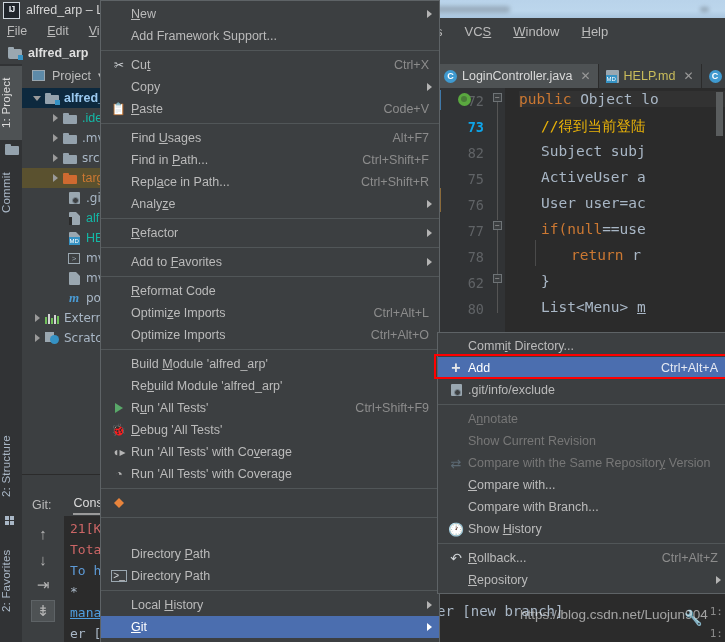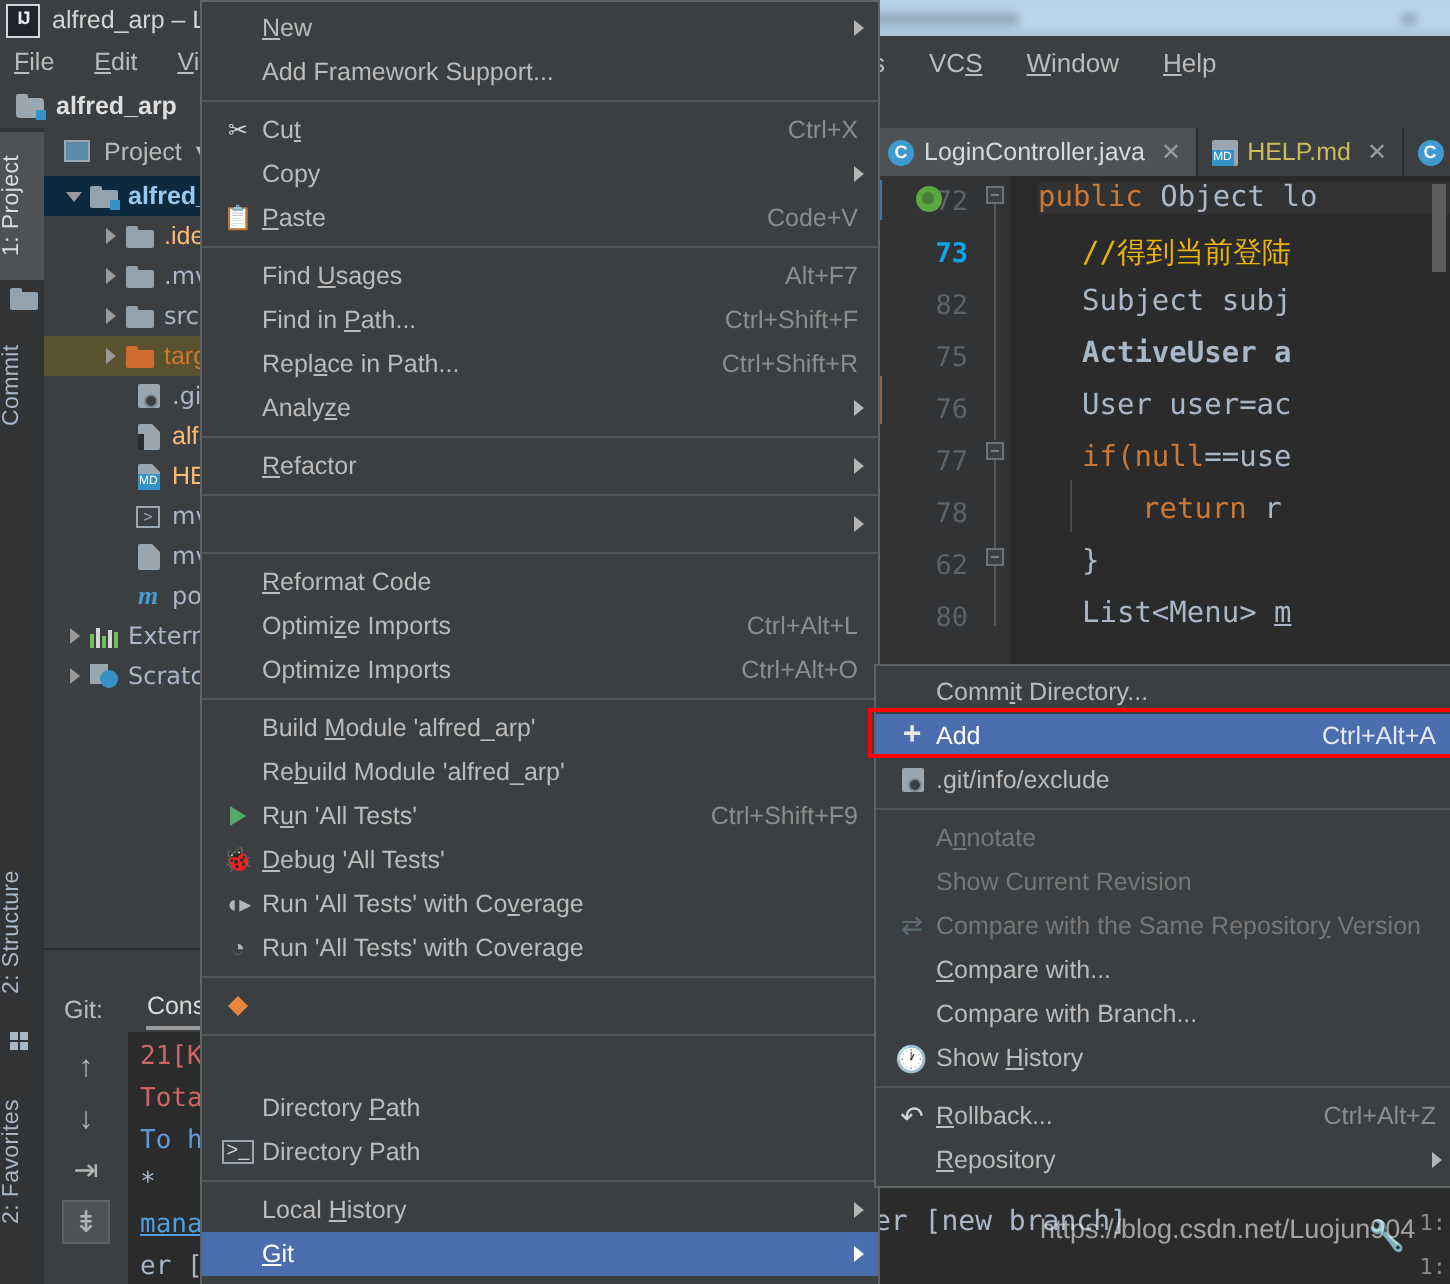--- a/index.html
+++ b/index.html
@@ -87,21 +87,21 @@
   .tree{position:relative;padding-top:1px;}
   .trow{height:20px;display:flex;align-items:center;font-size:12.5px;white-space:nowrap;position:relative;}
   .trow.sel{background:#0d293e;}
   .trow.sel2{background:#5a512f;}
   .tw{width:14px;display:flex;justify-content:center;align-items:center;flex:0 0 14px;}
   .tri{width:0;height:0;border-left:5px solid #9a9a9a;border-top:4px solid transparent;border-bottom:4px solid transparent;}
   .tri.open{border-left:4px solid transparent;border-right:4px solid transparent;border-top:5px solid #9a9a9a;border-bottom:0;}
   .ticon{width:16px;flex:0 0 16px;display:flex;align-items:center;justify-content:center;margin-right:4px;position:relative;}
   .tlabel{color:#a9b7c6;}
   .tlabel.b{font-weight:bold;color:#9ac9f0;}
-  .tlabel.y{color:#fdba74;}
+  .tlabel.y{color:#14b8a6;}
   .tlabel.o{color:#cc7832;}
   .tlabel.g{color:#a9b7c6;}
   .fld{width:14px;height:11px;position:relative;}
   .fld i{position:absolute;left:0;top:2px;width:14px;height:9px;background:#94a2ad;border-radius:1px;}
   .fld b{position:absolute;left:0;top:0;width:6px;height:3px;background:#94a2ad;border-radius:1px;}
   .fld.mod i,.fld.mod b{background:#94a2ad;}
   .fld.orange i,.fld.orange b{background:#cf6a30;}
   .fld .bdg{position:absolute;right:-1px;bottom:-1px;width:5px;height:5px;background:#3592c4;z-index:4;}
   .fileic{width:11px;height:13px;background:#9aa7b0;position:relative;border-radius:1px;}
   .fileic:after{content:"";position:absolute;right:0;top:0;border-width:0 4px 4px 0;border-style:solid;border-color:transparent #3c3f41 transparent transparent;}
@@ -494,21 +494,21 @@
       <div class="codearea">
         <div class="crow" style="top:3px;left:14px;background:#323232;width:300px;">
           <span class="k">public</span> <span class="t">Object</span> <span class="t">lo</span>
         </div>
         <div class="crow" style="top:29px;left:36px;">
           <span class="cm">//得到当前登陆</span>
         </div>
         <div class="crow" style="top:55px;left:36px;">
           <span class="t">Subject subj</span>
         </div>
-        <div class="crow" style="top:81px;left:36px;font-weight:bold;">
+        <div class="crow" style="top:81px;left:36px;">
           <span class="t">ActiveUser a</span>
         </div>
         <div class="crow" style="top:107px;left:36px;">
           <span class="t">User user=ac</span>
         </div>
         <div class="crow" style="top:133px;left:36px;">
           <span class="k">if(</span><span class="k">null</span><span class="t">==use</span>
         </div>
         <div class="crow" style="top:159px;left:66px;">
           <span class="k">return</span> <span class="t">r</span>
@@ -583,20 +583,21 @@
 
     <div class="mrow">
       <div class="mic"></div>
         <div class="mtx"><u>R</u>efactor</div>
         <div class="marrow"></div>
     </div>
     <div class="msep"></div>
 
     <div class="mrow">
       <div class="mic"></div>
+        <div class="mtx">Add to <u>F</u>avorites</div>
         <div class="marrow"></div>
     </div>
     <div class="msep"></div>
 
     <div class="mrow">
       <div class="mic"></div>
         <div class="mtx"><u>R</u>eformat Code</div>
         <div class="msc"></div>
     </div>
     <div class="mrow">

